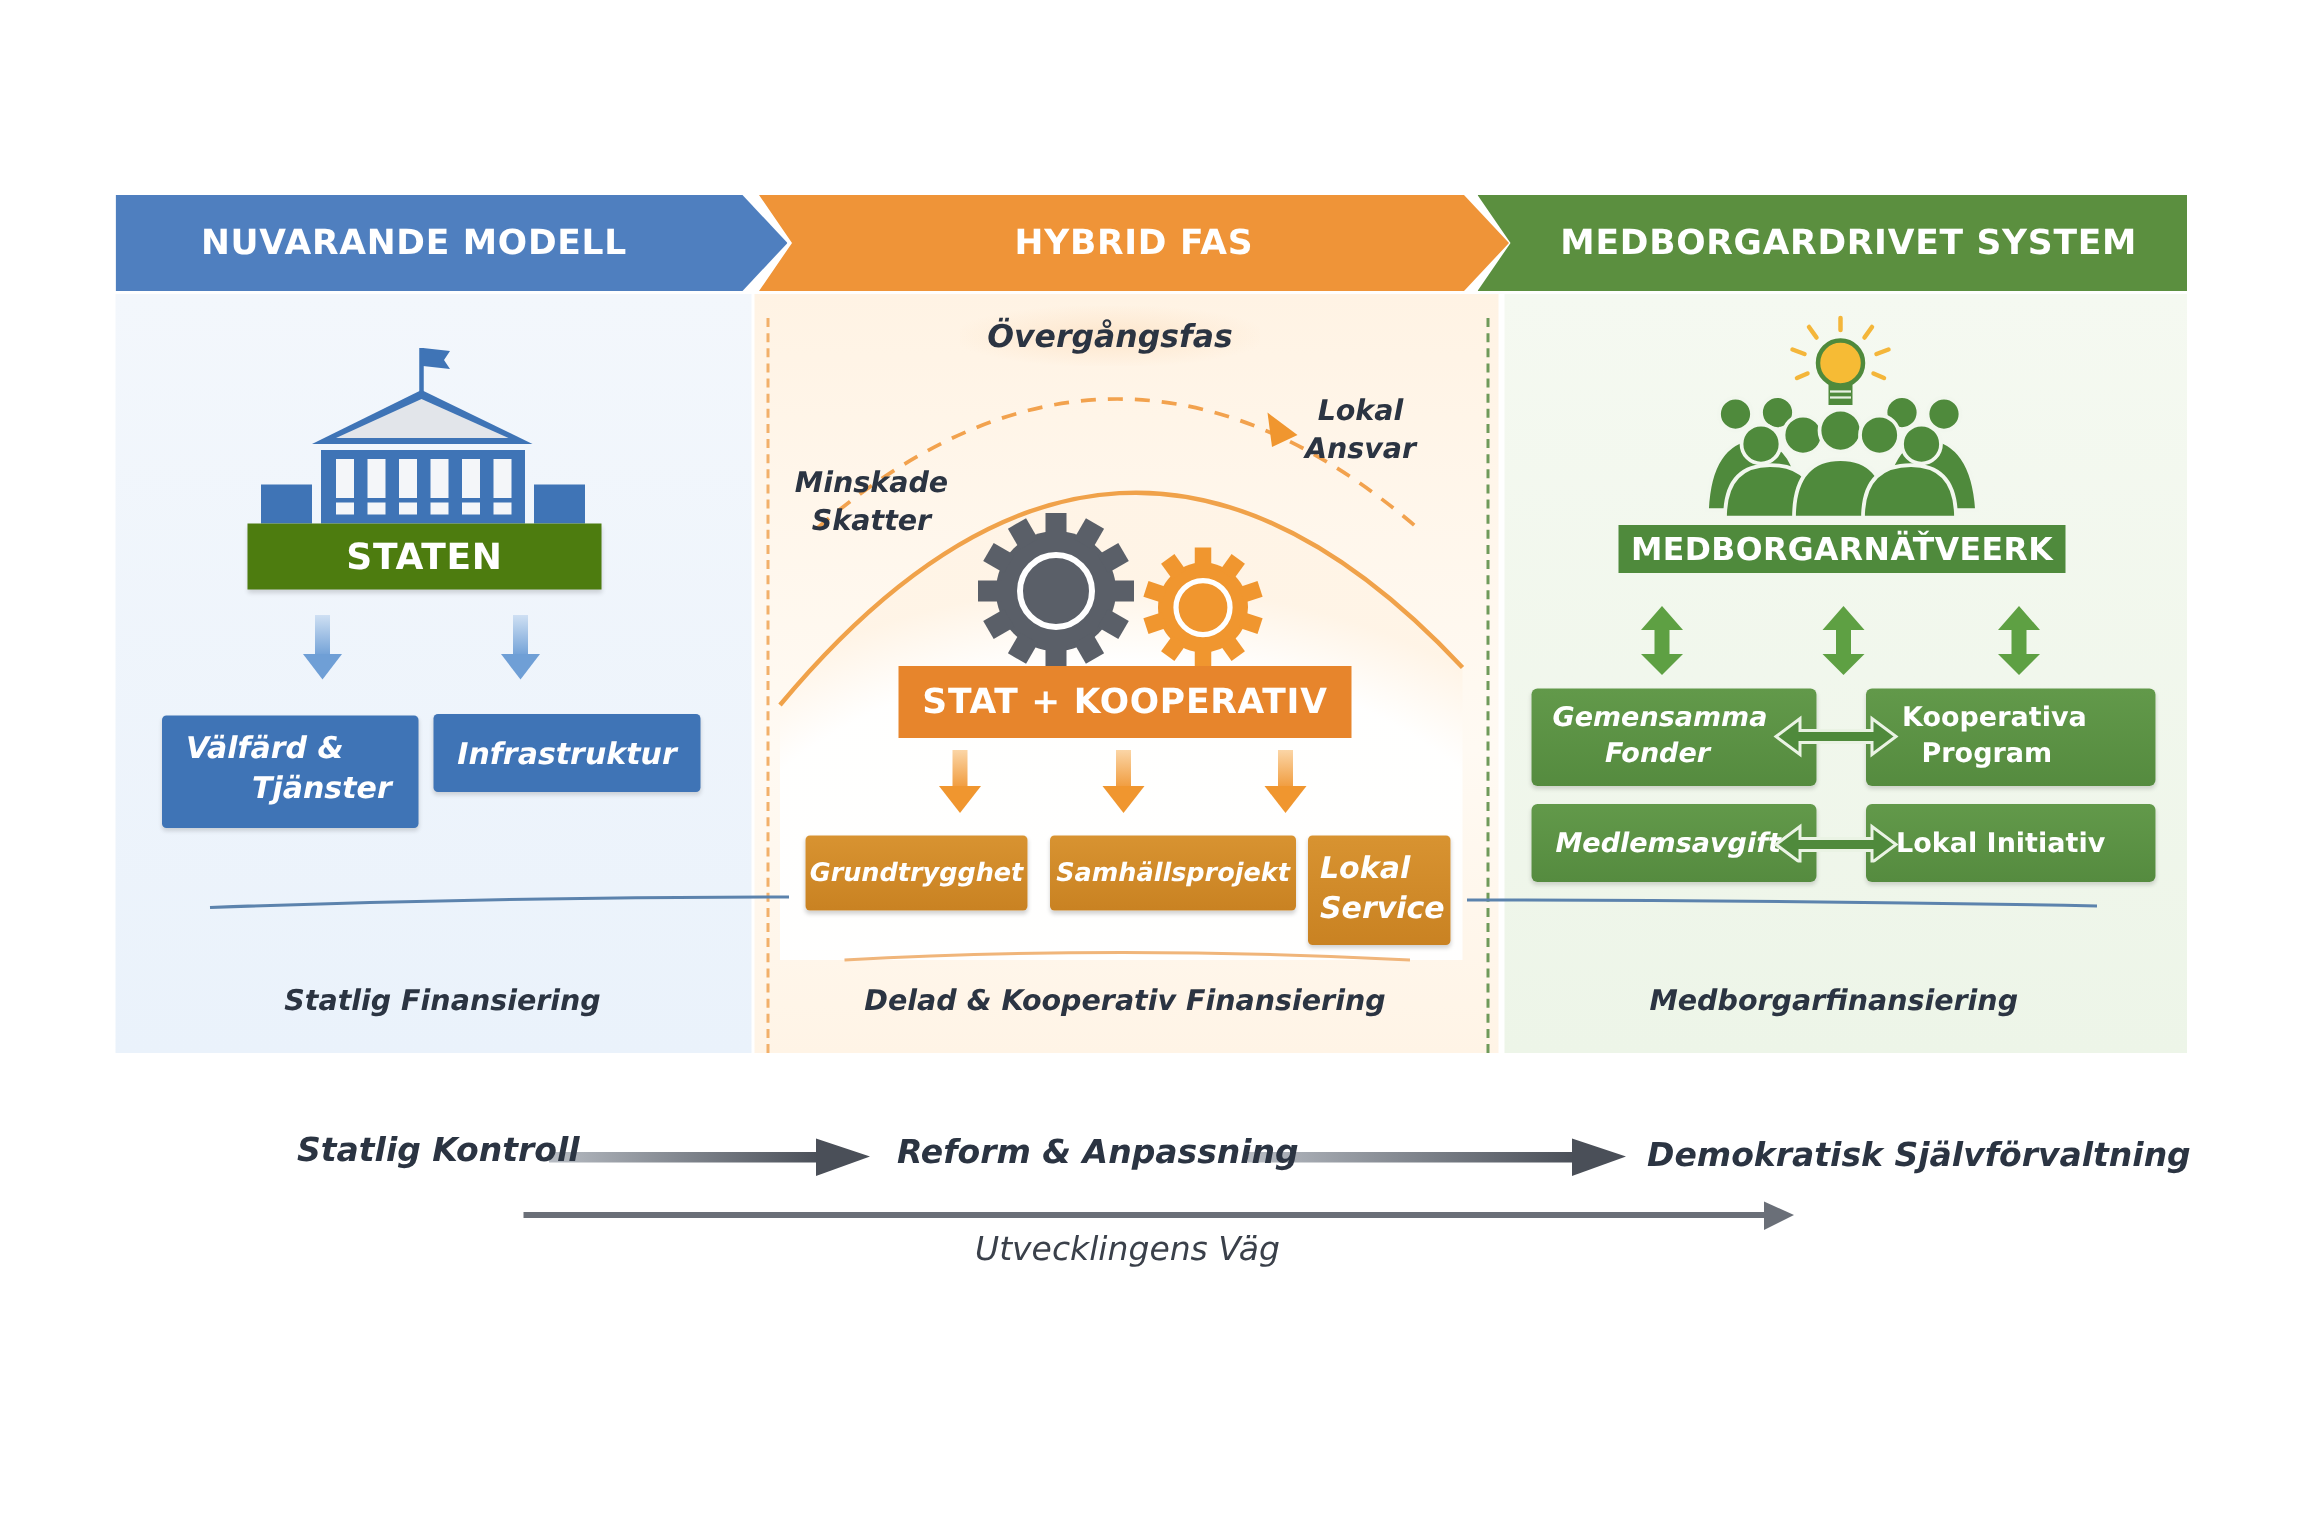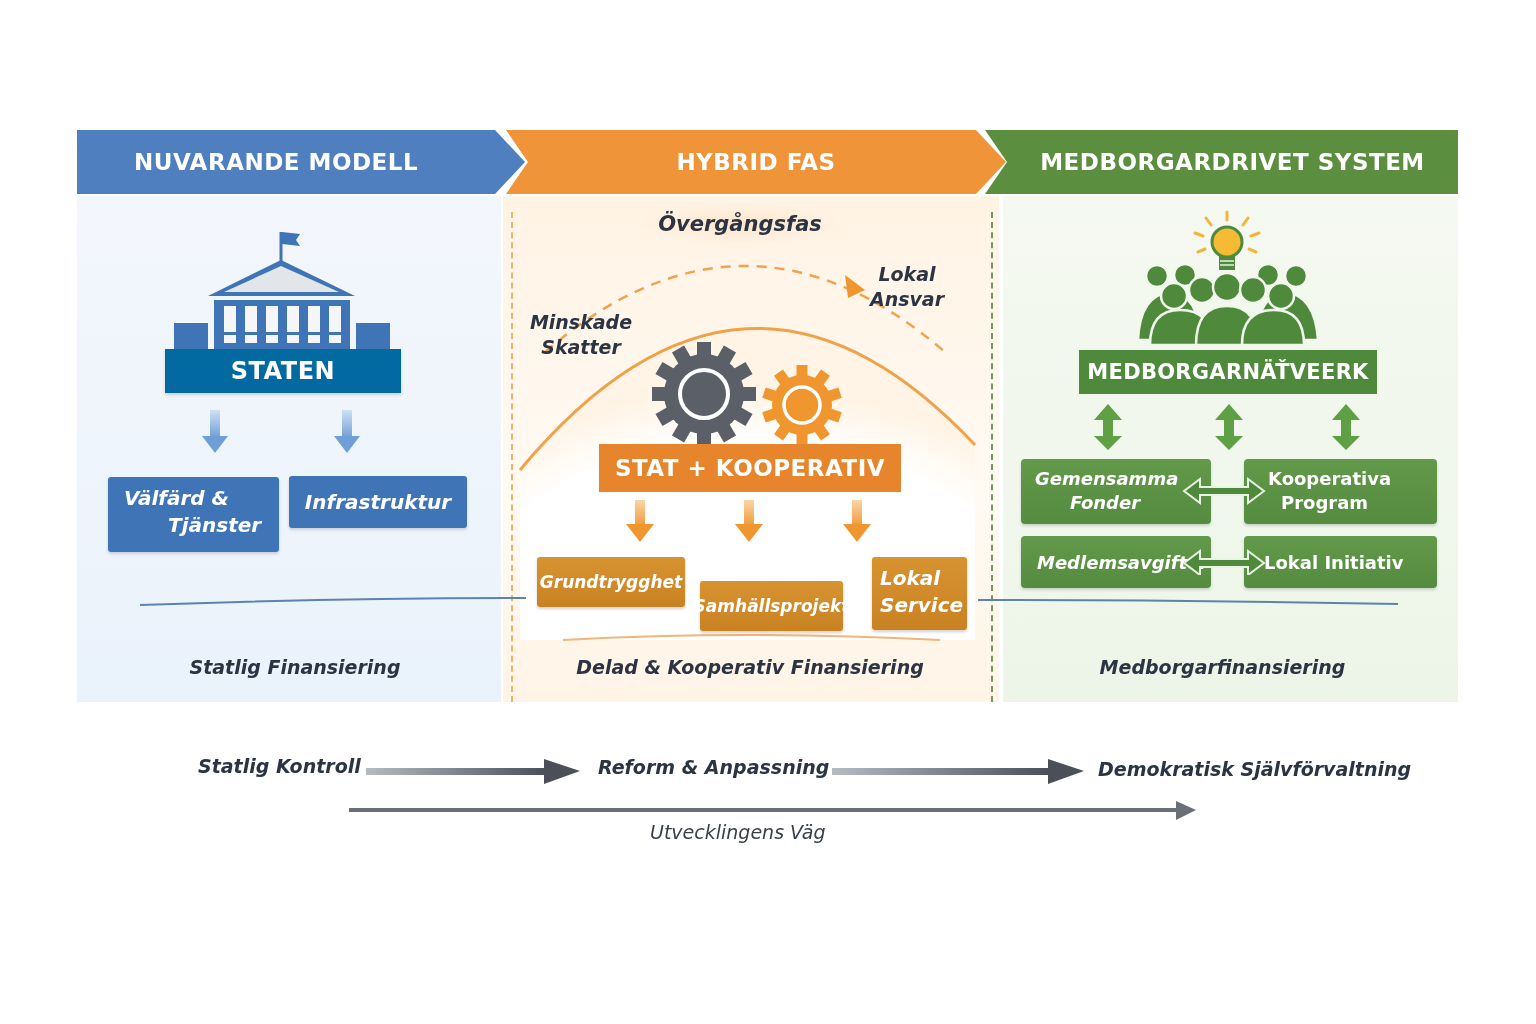--- a/index.html
+++ b/index.html
@@ -29,31 +29,31 @@
   #div-right { left: 991px; border-left: 2px dashed #6f9a5a; }
 
   
   .blue-box { position: absolute; background: #3f74b6; color: #fff; border-radius: 3px;
               font-family: "DejaVu Sans", sans-serif; font-style: italic; font-weight: bold; font-size: 20px;
               box-shadow: 0 2px 3px rgba(0,0,0,0.15); }
   #box-valfard { left: 108px; top: 477px; width: 171px; height: 75px; padding: 8px 0 0 16px; line-height: 27px; }
   #box-valfard .l2 { padding-left: 44px; display: block; }
   #box-infra { left: 289px; top: 476px; width: 178px; height: 52px; display: flex; align-items: center; justify-content: center; }
 
-  #staten-label { position: absolute; left: 165px; top: 349px; width: 236px; height: 44px; background: #0369a1;
+  #staten-label { position: absolute; left: 165px; top: 349px; width: 236px; height: 44px; background: #4d7c0f;
                   color: #fff; font-weight: bold; font-size: 24px; display: flex; align-items: center; justify-content: center;
                   box-shadow: 0 2px 3px rgba(0,0,0,0.15); letter-spacing: 0.5px; }
 
   .caption { position: absolute; font-style: italic; font-weight: bold; font-size: 19px; color: #2b3442; text-align: center; white-space: nowrap; }
 
   
   .orange-box { position: absolute; background: linear-gradient(180deg, #d89331 0%, #c98222 100%); color: #fff;
                 font-style: italic; font-weight: bold; font-size: 17px; border-radius: 3px; box-shadow: 0 2px 3px rgba(0,0,0,0.18); }
   #box-grund { left: 537px; top: 557px; width: 148px; height: 50px; display: flex; align-items: center; justify-content: center; }
-  #box-samh { left: 700px; top: 557px; width: 143px; height: 50px; display: flex; align-items: center; justify-content: center; margin-top: 24px; }
+  #box-samh { left: 700px; top: 557px; width: 164px; height: 50px; display: flex; align-items: center; justify-content: center; }
   #box-lokal { left: 872px; top: 557px; width: 95px; height: 73px; padding: 8px 0 0 8px; font-size: 20px; line-height: 27px; }
 
   #stat-koop { position: absolute; left: 599px; top: 444px; width: 302px; height: 48px; background: #e7852c;
                color: #fff; font-weight: bold; font-size: 23px; display: flex; align-items: center; justify-content: center; letter-spacing: 0.5px; }
 
   #overgang { position: absolute; left: 640px; top: 204px; width: 200px; height: 40px; font-style: italic; font-weight: bold;
               font-size: 21px; color: #2b3442; display: flex; align-items: center; justify-content: center;
               background: radial-gradient(ellipse at center, #fde6cc 0%, rgba(255,243,228,0) 75%); }
   .side-lbl { position: absolute; font-style: italic; font-weight: bold; font-size: 19px; color: #2b3442; line-height: 25px; text-align: center; }
   #lbl-minskade { left: 528px; top: 262px; width: 106px; margin-top: 48px; }
@@ -62,25 +62,25 @@
   
   .green-box { position: absolute; background: linear-gradient(180deg, #62994a 0%, #558b3f 100%); color: #fff;
                font-weight: bold; font-size: 18px; border-radius: 4px; box-shadow: 0 2px 3px rgba(0,0,0,0.15); }
   #box-gem { left: 1021px; top: 459px; width: 190px; height: 65px; font-style: italic; padding: 8px 0 0 14px; line-height: 24px; }
   #box-gem .l2 { display:block; padding-left: 35px; }
   #box-kooperativa { left: 1244px; top: 459px; width: 193px; height: 65px; padding: 8px 0 0 24px; line-height: 24px; }
   #box-kooperativa .l2 { display:block; padding-left: 13px; }
   #box-medlem { left: 1021px; top: 536px; width: 190px; height: 52px; font-style: italic; display: flex; align-items: center; padding-left: 16px; }
   #box-lokalinit { left: 1244px; top: 536px; width: 193px; height: 52px; display: flex; align-items: center; padding-left: 20px; }
 
-  #mnat { position: absolute; left: 1079px; top: 350px; width: 298px; height: 44px; background: #4f8a3c; color: #fff;
+  #mnat { position: absolute; left: 1079px; top: 350px; width: 298px; height: 32px; background: #4f8a3c; color: #fff;
           font-weight: bold; font-size: 21px; display: flex; align-items: center; justify-content: center; letter-spacing: 0.3px; }
 
   
-  .flow-lbl { position: absolute; font-style: italic; font-weight: bold; font-size: 19px; color: #2b3442; white-space: nowrap; }
+  .flow-lbl { position: absolute; font-style: italic; font-weight: bold; font-size: 22px; color: #2b3442; white-space: nowrap; }
 </style>
 </head>
 <body>
 
 <div id="hdr-blue" class="hdr">
     <span>NUVARANDE MODELL</span>
   </div>
 <div id="hdr-orange" class="hdr">
     <span>HYBRID FAS</span>
   </div>

